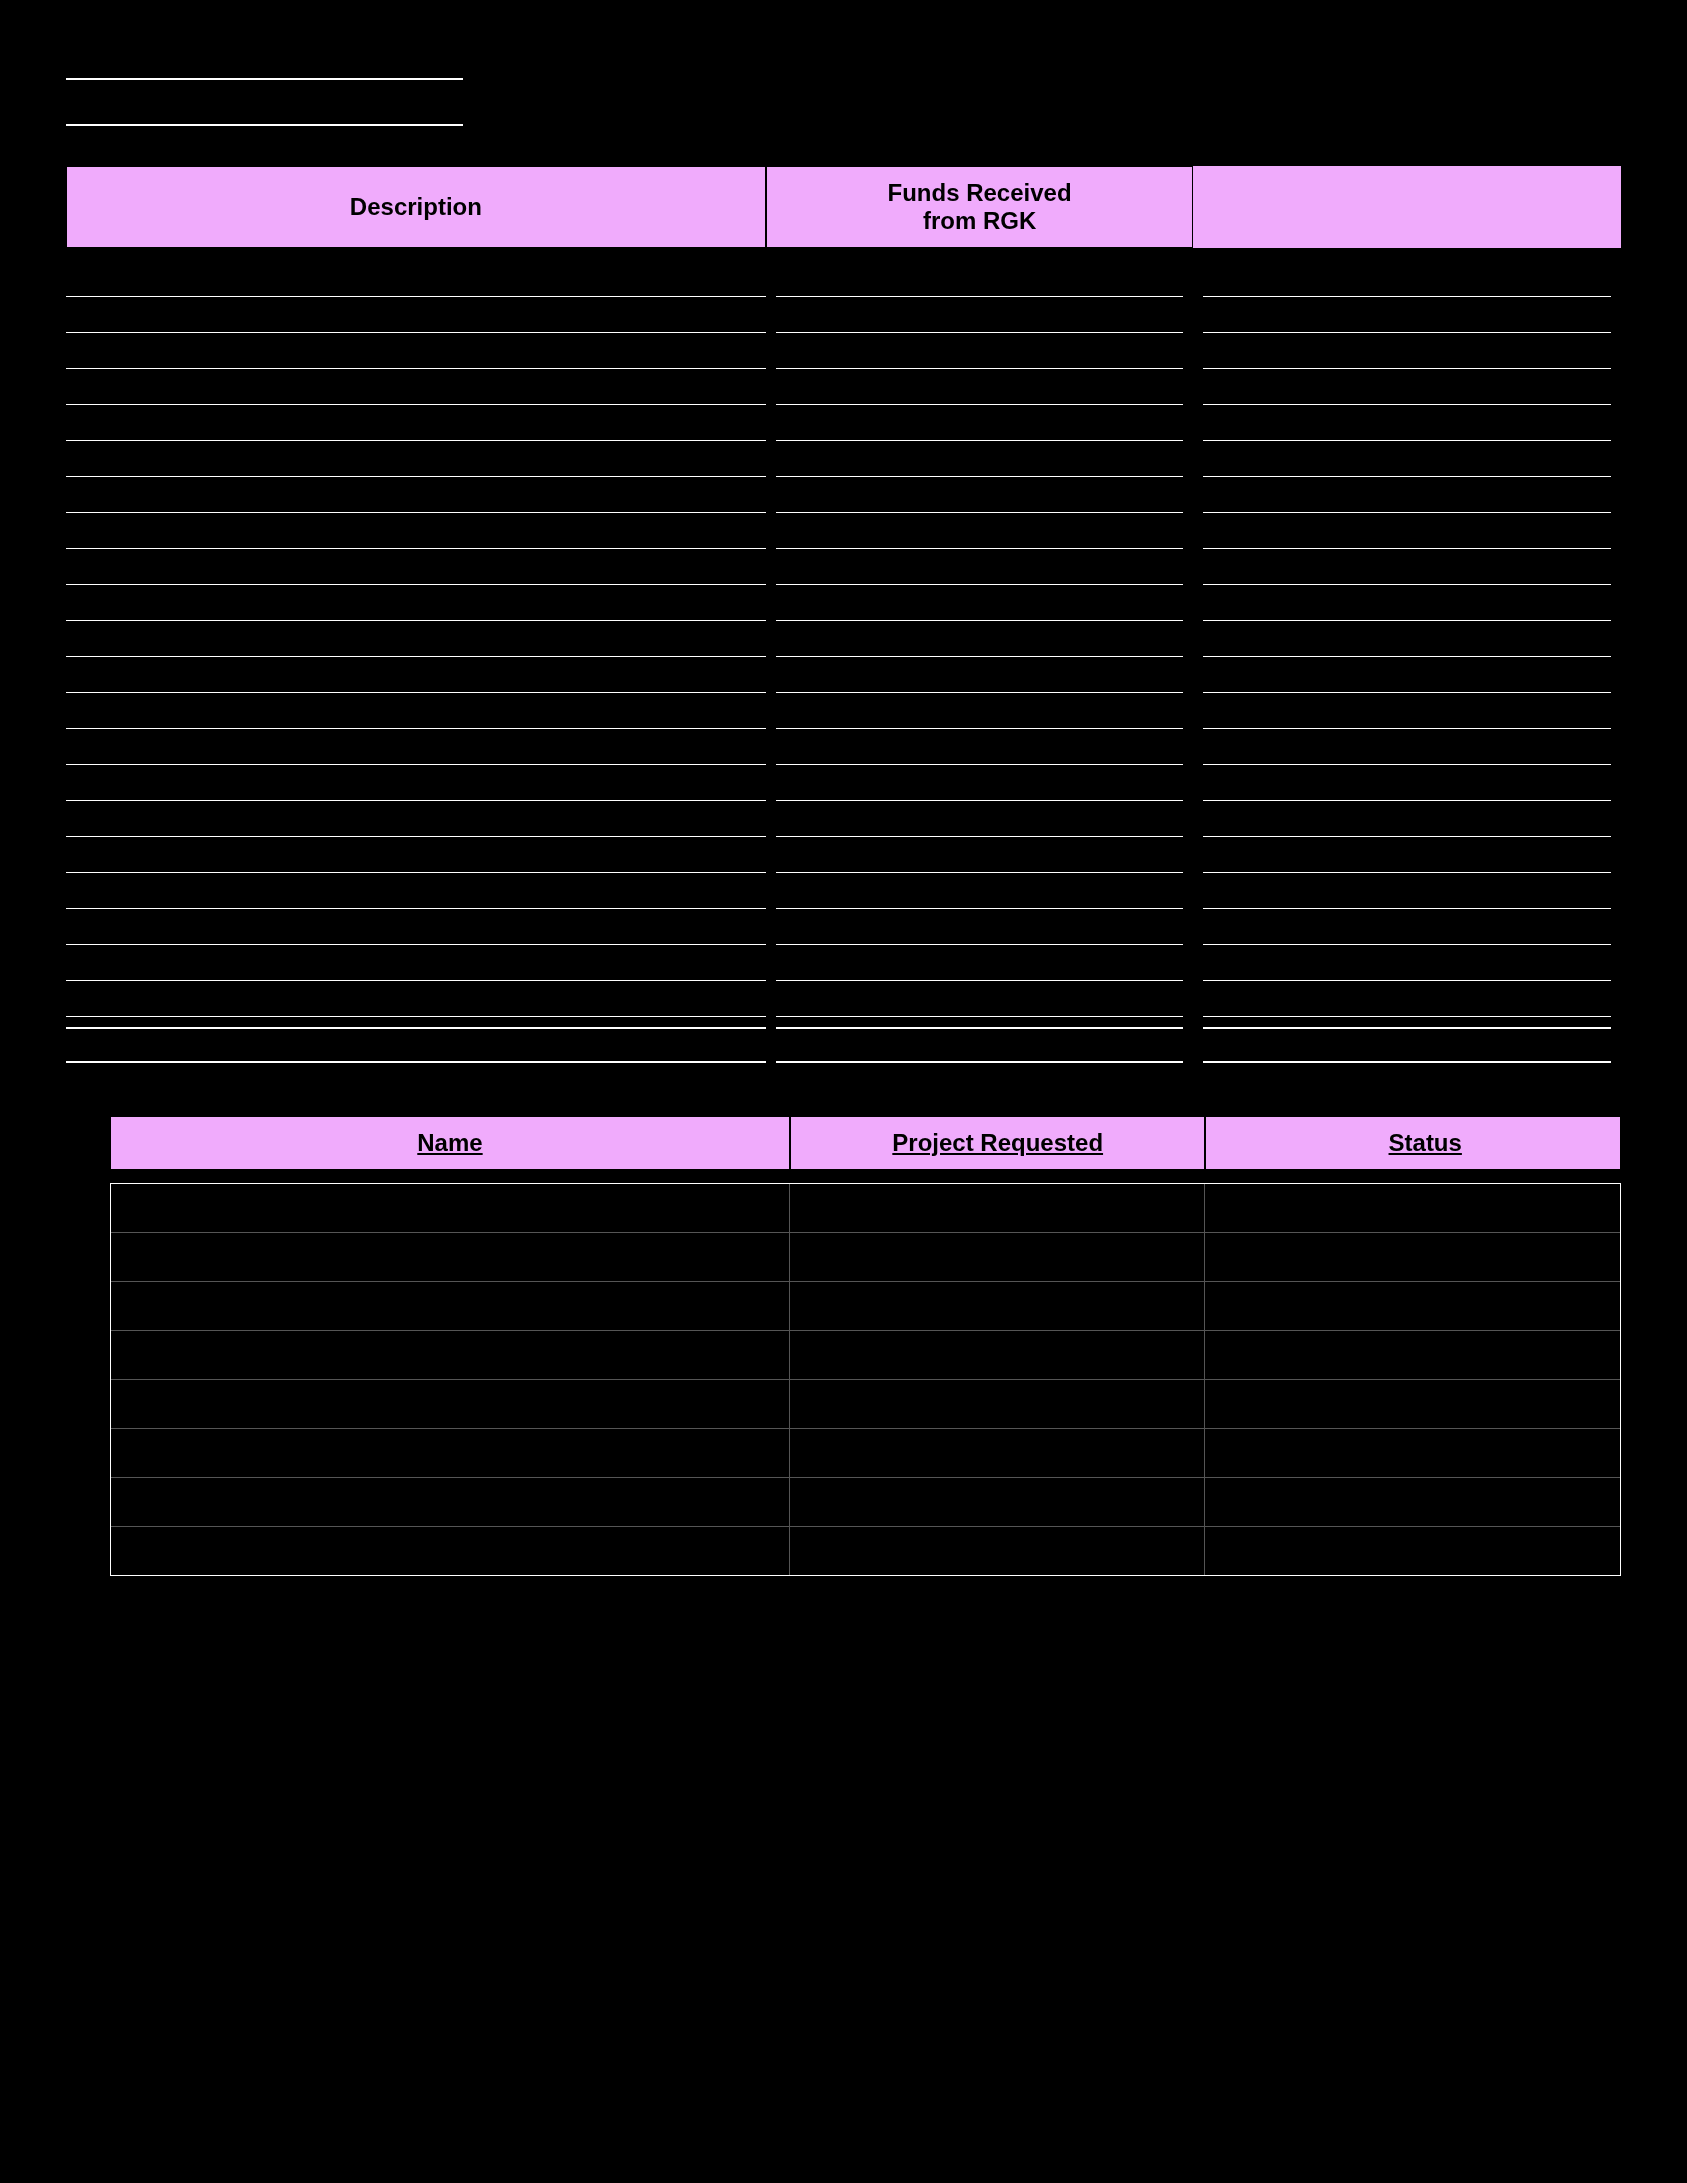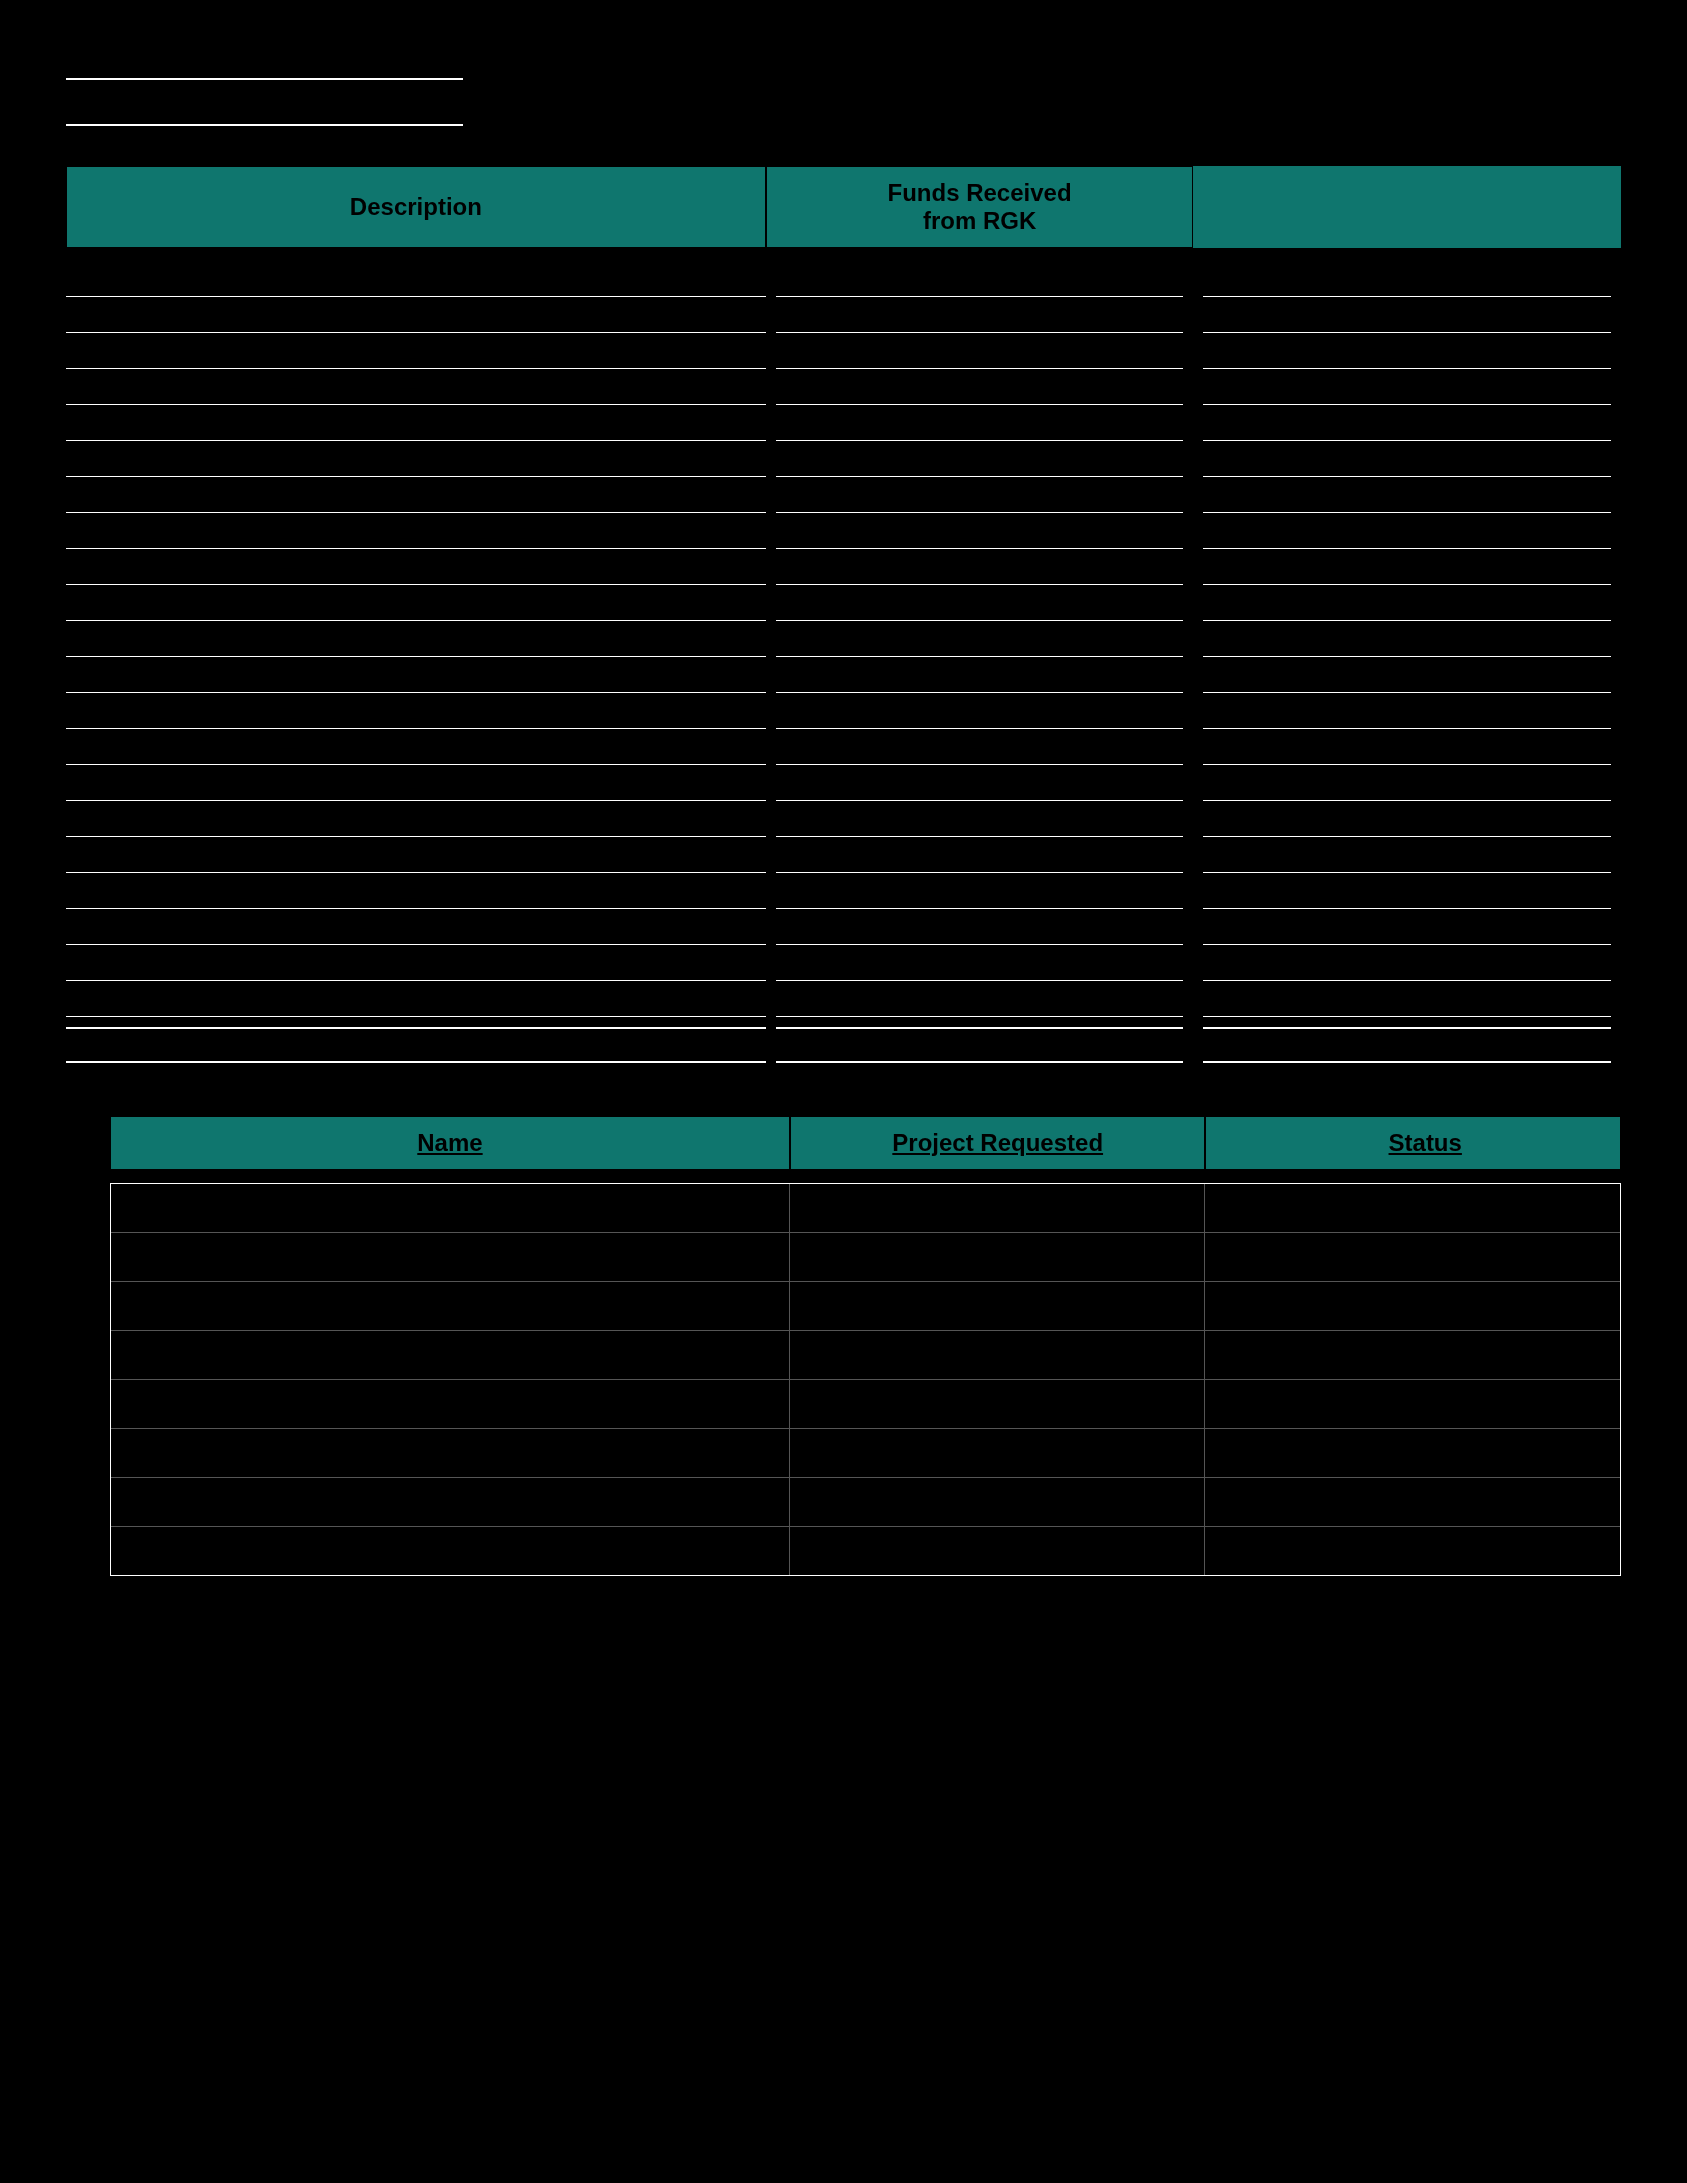--- a/index.html
+++ b/index.html
@@ -32,21 +32,21 @@
       border-bottom: 2px solid #fff;
       width: 397px;
       margin-bottom: 20px;
       height: 26.5px;
     }
 
     
     .table-header-row {
       display: flex;
       width: 100%;
-      background-color: #0f766e;
+      background-color: #f0abfc;
       margin-bottom: 13.2px;
     }
 
     .th-cell {
       color: #000;
       font-weight: bold;
       font-size: 24px;
       padding: 12px 16.5px;
       border: 1.3px solid #000;
       text-align: center;

